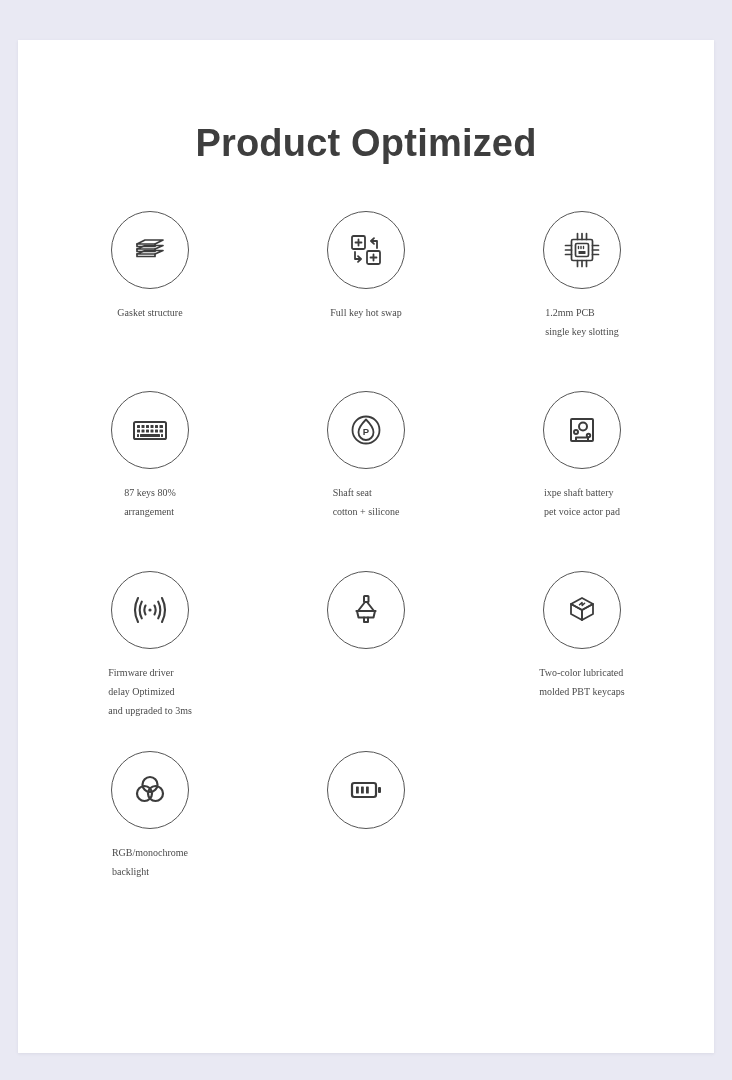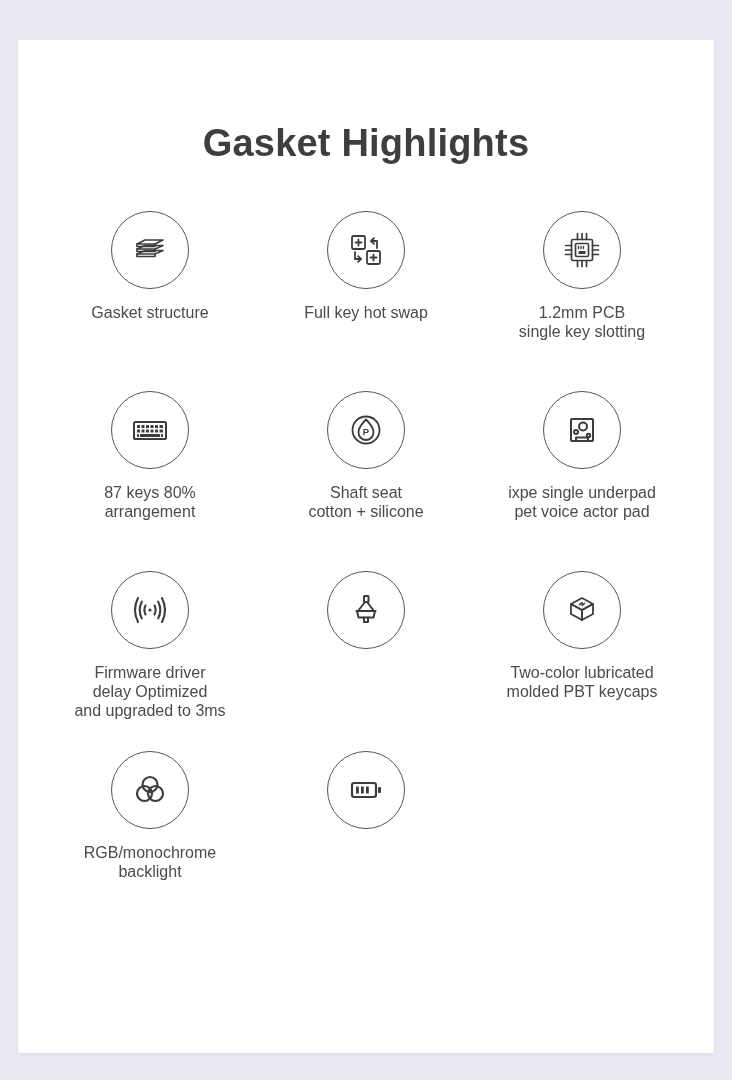--- a/index.html
+++ b/index.html
@@ -68,35 +68,34 @@
     justify-content: center;
     box-sizing: border-box;
   }
 
   .icon-circle svg {
     display: block;
   }
 
   .cell-label {
     margin-top: 14px;
-    text-align: center;
-    font-size: 16px;
+    font-size: 10px;
     line-height: 19px;
     color: #4b4b4b;
     white-space: pre-line;
-    font-family: Liberation Sans, sans-serif;
+    font-family: Liberation Serif, serif;
   }
 </style>
 </head>
 <body>
 
 <div id="page">
   <div id="card">
 
-    <h1 id="title">Gasket Highlights</h1>
+    <h1 id="title">Product Optimized</h1>
 
     <div id="grid">
 
       <div class="cell">
         <div class="icon-circle">
           <svg width="46" height="46" viewBox="0 0 46 46" fill="none" stroke="#3c3c3c" stroke-width="1.7" stroke-linejoin="round" stroke-linecap="round">
             <path d="M10 17 L18 13 L36 13 L28 17 Z"></path>
             <path d="M10 17 L10 19.5 L28 19.5 L28 17"></path>
             <path d="M10 22 L18 18.5 L36 18.5 L28 22 Z"></path>
             <path d="M10 22 L10 24.5 L28 24.5 L28 22"></path>
@@ -183,21 +182,21 @@
       <div class="cell">
         <div class="icon-circle">
           <svg width="44" height="44" viewBox="0 0 44 44" fill="none" stroke="#3c3c3c" stroke-width="2" stroke-linejoin="round" stroke-linecap="round">
             <rect x="11" y="11" width="22" height="22" rx="1"></rect>
             <circle cx="23" cy="18.5" r="4"></circle>
             <circle cx="16" cy="24" r="2"></circle>
             <circle cx="28.5" cy="27.5" r="1.7"></circle>
             <path d="M16 33 L16 29.5 L28 29.5 L28 33"></path>
           </svg>
         </div>
-        <div class="cell-label">ixpe single underpad
+        <div class="cell-label">ixpe shaft battery
 pet voice actor pad</div>
       </div>
 
       <div class="cell">
         <div class="icon-circle">
           <svg width="46" height="46" viewBox="0 0 46 46" fill="none" stroke="#3c3c3c" stroke-width="2.1" stroke-linecap="round">
             <circle cx="23" cy="23" r="1.6" fill="#3c3c3c" stroke="none"></circle>
             <path d="M18.5 18.5 Q16.2 23 18.5 27.5"></path>
             <path d="M27.5 18.5 Q29.8 23 27.5 27.5"></path>
             <path d="M14.8 14.6 Q10.6 23 14.8 31.4"></path>

